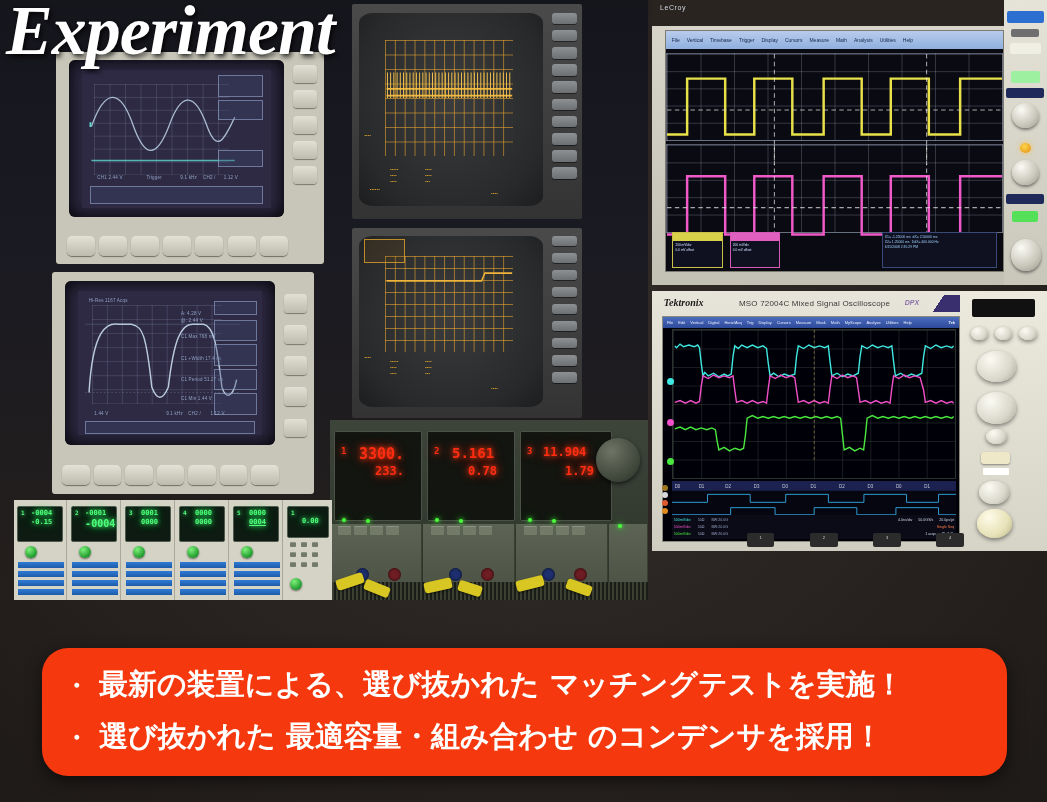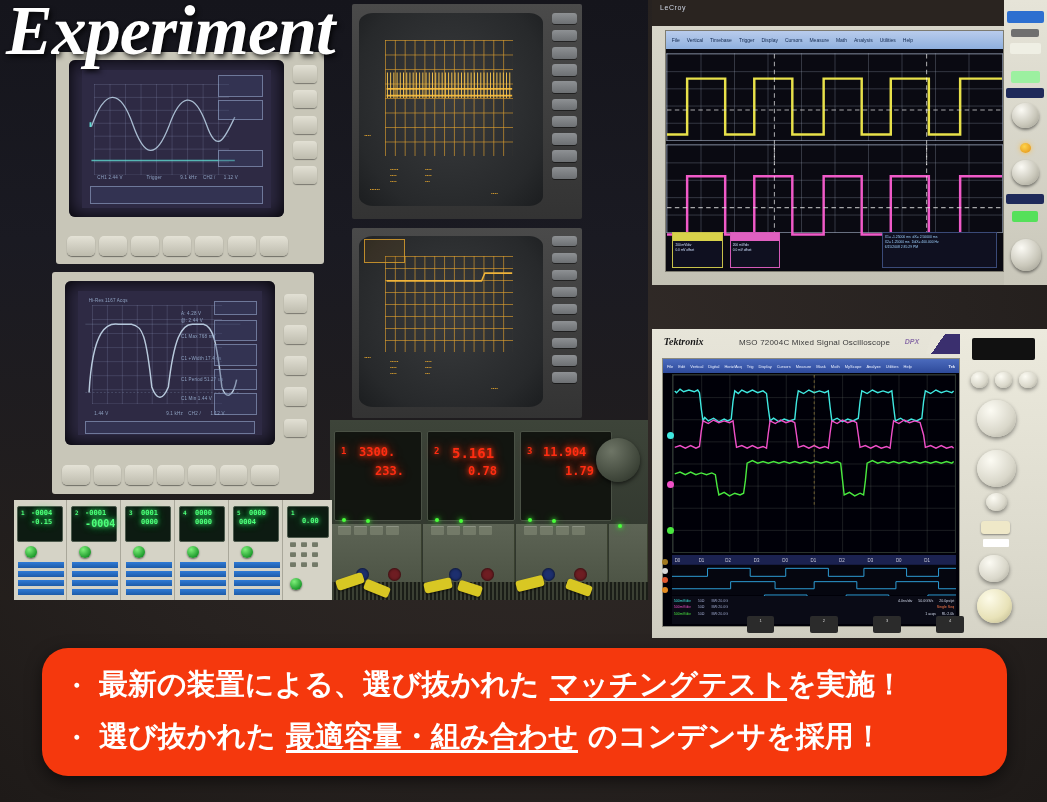--- a/index.html
+++ b/index.html
@@ -164,21 +164,21 @@
   .lec-panel { position: absolute; right: 0; top: 0; width: 11%; height: 100%;
                background: linear-gradient(180deg,#e6e4d8,#c9c7ba); }
   .lec-knob {
     position: absolute; border-radius: 50%;
     background: radial-gradient(circle at 35% 28%, #fbfaf4, #c9c7ba 60%, #9b998d);
     box-shadow: 0 2px 3px rgba(0,0,0,.45);
   }
   .lec-tab { position: absolute; background: #1f2a5a; border-radius: 2px; }
 
   
-  #scope-tek { left: 652px; top: 291px; width: 395px; height: 309px; margin-top: 38px; }
+  #scope-tek { left: 652px; top: 291px; width: 395px; height: 260px; }
   .tek-body { position: absolute; inset: 0; background: linear-gradient(180deg,#e7e5d9,#cfcdc0); }
   .tek-brand { position: absolute; left: 3%; top: 2.2%; font-family:"Liberation Serif", serif;
                font-weight: 700; font-size: 10px; color: #1a1a1a; font-style: italic; }
   .tek-model { position: absolute; left: 22%; top: 3%; font-size: 8px; color: #3a3a3a; letter-spacing: .2px; }
   .tek-dpx { position: absolute; left: 64%; top: 3%; font-size: 7px; color: #8a6ea8; font-style: italic; font-weight: 700; }
   .tek-badge {
     position: absolute; left: 70%; top: 1.5%; width: 16%; height: 6.5%;
     background: linear-gradient(110deg, #e7e5d9 0 18%, #3a2f6e 18% 100%);
     transform: skewX(-18deg); border-radius: 2px;
   }
@@ -227,21 +227,21 @@
   }
   .bullet-line {
     position: absolute; left: 22px; right: 18px;
     color: #ffffff; white-space: nowrap;
     font-family: "DejaVu Sans", sans-serif;
     font-weight: 700; font-size: 29px; letter-spacing: 0px;
   }
   #line1 { top: 17px; }
   #line2 { top: 69px; }
   .bullet-line .dot { font-size: 25px; }
-  .bullet-line .ul { text-decoration: underline; text-underline-offset: 4px; text-decoration-thickness: 2.5px; }
+  .bullet-line .ul { text-underline-offset: 4px; text-decoration-thickness: 2.5px; }
 </style>
 </head>
 <body>
 
 <div id="slide">
 
   <div class="photo" id="collage-left">
     <div class="bench"></div>
 
     <div class="crt-unit" style="left:56px; top:52px; width:268px; height:212px;">
@@ -377,21 +377,21 @@
       <div class="abtn" style="top:49%;"></div>
       <div class="abtn" style="top:58%;"></div>
       <div class="abtn" style="top:67%;"></div>
       <div class="abtn" style="top:76%;"></div>
     </div>
 
     <div class="meter-rack" style="left:330px; top:420px; width:318px; height:180px;">
 
       <div class="meter" style="left:4px; width:88px;">
         <div class="led-red" style="left:6px; top:14px; font-size:9px;">1</div>
-        <div class="led-red" style="left:24px; top:13px; font-size:12px;">3300.</div>
+        <div class="led-red" style="left:24px; top:13px; font-size:15px;">3300.</div>
         <div class="led-red" style="left:40px; top:32px; font-size:12px;">233.</div>
       </div>
 
       <div class="meter" style="left:97px; width:88px;">
         <div class="led-red" style="left:6px; top:14px; font-size:9px;">2</div>
         <div class="led-red" style="left:24px; top:13px; font-size:14px;">5.161</div>
         <div class="led-red" style="left:40px; top:32px; font-size:12px;">0.78</div>
       </div>
 
       <div class="meter" style="left:190px; width:92px;">
@@ -497,21 +497,21 @@
         <div class="bluebar" style="left:4px; top:62px; width:46px; height:6px;"></div>
         <div class="bluebar" style="left:4px; top:71px; width:46px; height:6px;"></div>
         <div class="bluebar" style="left:4px; top:80px; width:46px; height:6px;"></div>
         <div class="bluebar" style="left:4px; top:89px; width:46px; height:6px;"></div>
       </div>
 
       <div class="load-mod" style="left:216px; width:53px;">
         <div class="load-scr">
           <div class="led-green" style="left:3px; top:2px; font-size:6px;">5</div>
           <div class="led-green" style="left:15px; top:2px; font-size:7px;">0000</div>
-          <div class="led-green" style="left:5px; top:11px; font-size:7px;">0004</div>
+          <div class="led-green" style="left:15px; top:11px; font-size:7px;text-decoration:underline;">0004</div>
         </div>
         <div class="knob-green" style="left:11px; top:46px; width:12px; height:12px;"></div>
         <div class="bluebar" style="left:4px; top:62px; width:46px; height:6px;"></div>
         <div class="bluebar" style="left:4px; top:71px; width:46px; height:6px;"></div>
         <div class="bluebar" style="left:4px; top:80px; width:46px; height:6px;"></div>
         <div class="bluebar" style="left:4px; top:89px; width:46px; height:6px;"></div>
       </div>
 
       <div class="load-mod" style="left:270px; width:48px; border-right:none;">
         <div class="load-scr" style="height:32%;">

